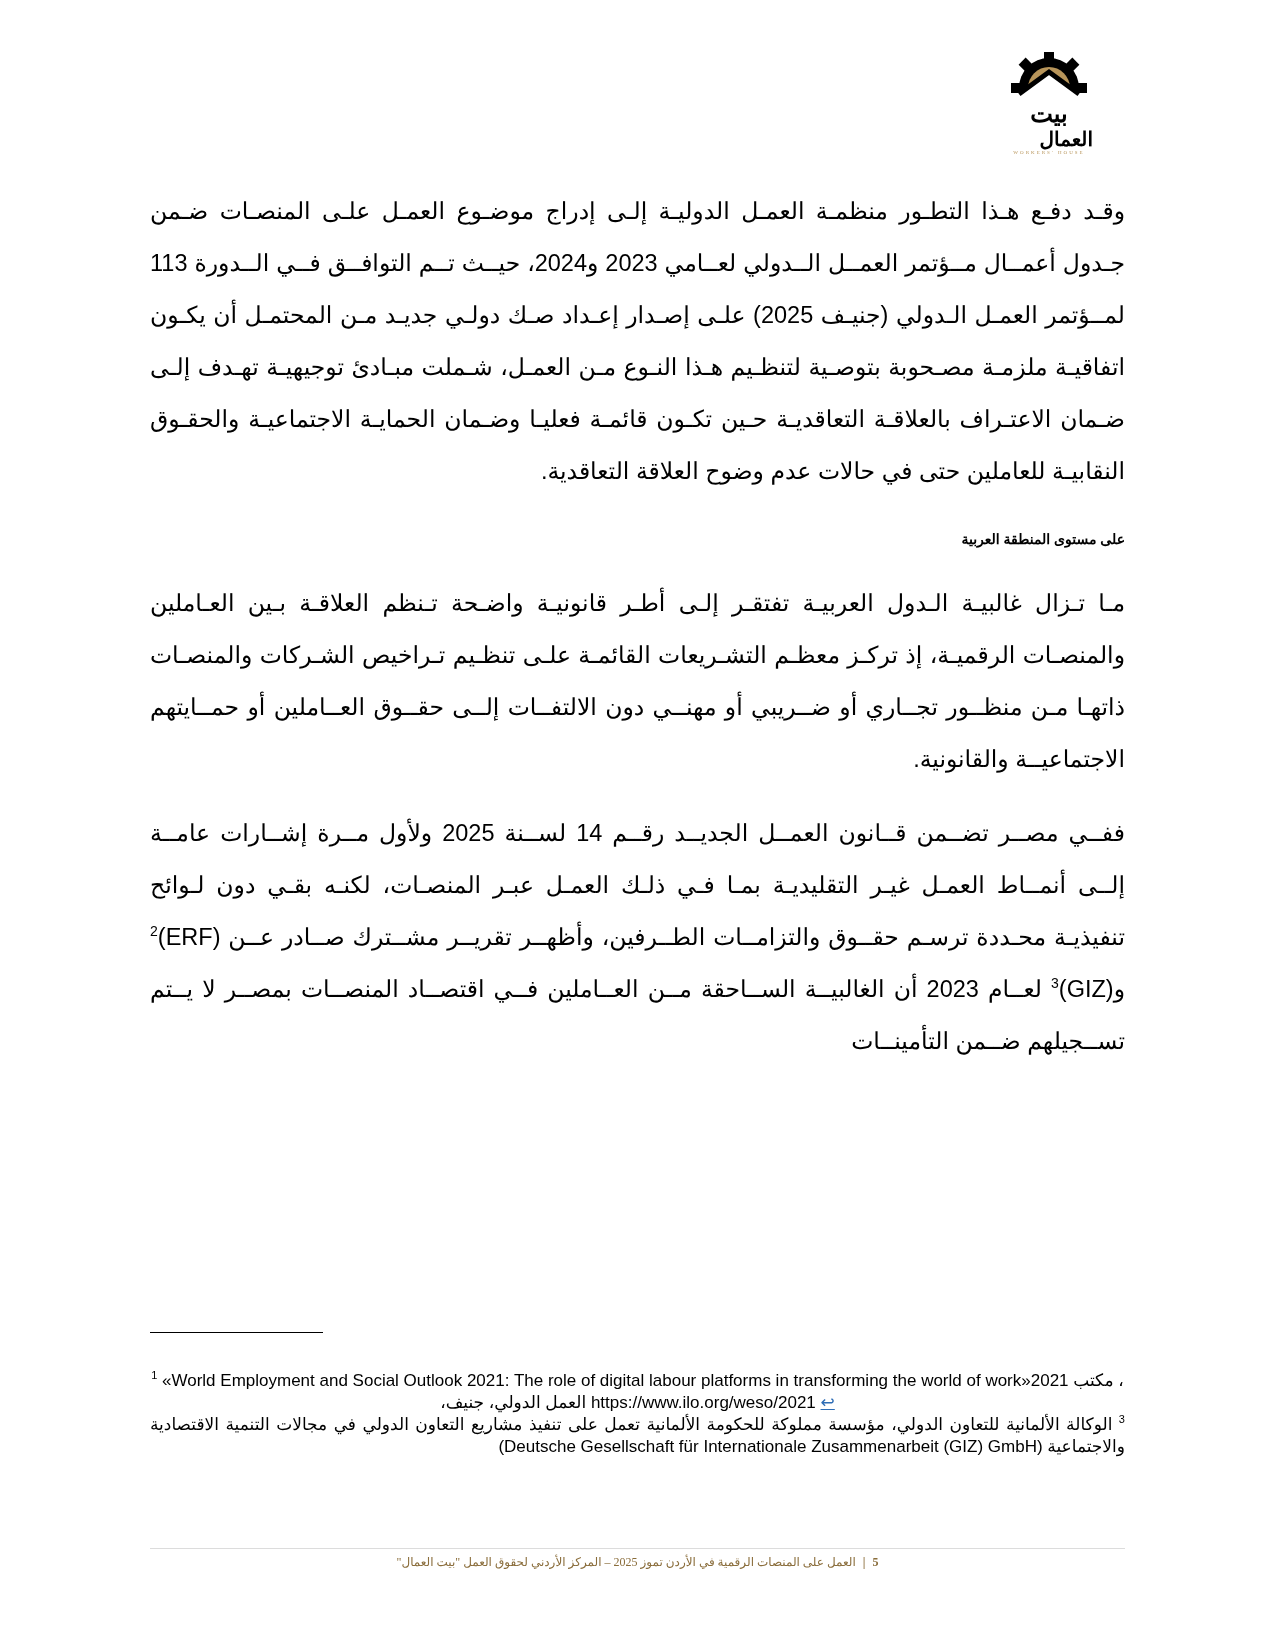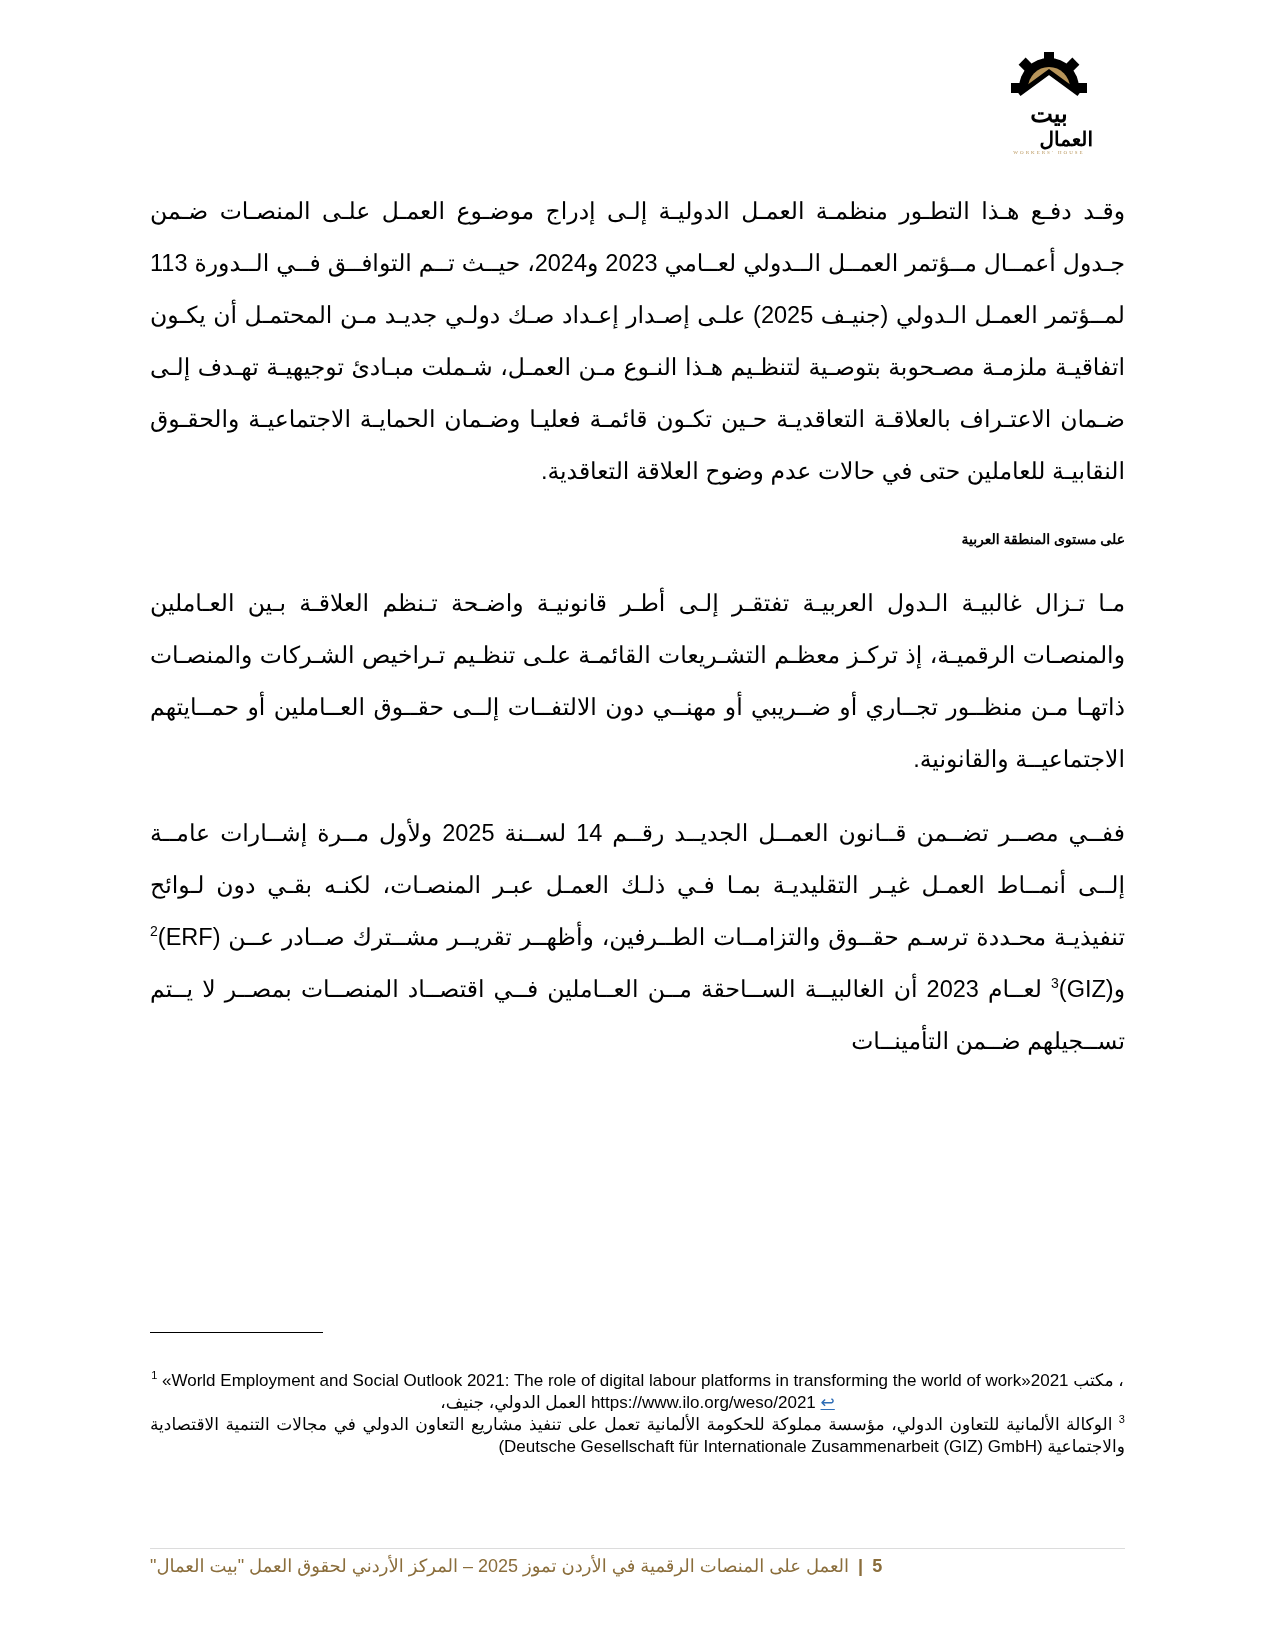--- a/index.html
+++ b/index.html
@@ -13,21 +13,21 @@
     sup { font-size: 14px; line-height: 0; vertical-align: super; }
     .fn-rule { position: absolute; left: 150px; top: 1332px; width: 173px; height: 0; border-top: 1.5px solid #000; }
     .footnotes { position: absolute; left: 150px; top: 1342px; width: 975px; font-size: 17px; line-height: 22px; }
     .fn { direction: rtl; text-align: justify; margin: 0; }
     .fn.ltr { direction: ltr; text-align: center; margin-top: 28px; }
     .fn-mark { font-size: 11px; vertical-align: super; line-height: 0; }
     .fn-link { color: #2e6db5; text-decoration: underline; }
     .fn-en { direction: ltr; unicode-bidi: embed; }
     .fn-italic { font-style: italic; }
     .footer-rule { position: absolute; left: 150px; top: 1548px; width: 975px; border-top: 1px solid #dcdcdc; }
-    .footer { position: absolute; left: 150px; top: 1555px; width: 975px; direction: rtl; text-align: left; font-size: 18px; color: #8a6d3b; }
+    .footer { position: absolute; left: 150px; top: 1555px; width: 975px; direction: rtl; text-align: center; font-size: 12px; color: #8a6d3b; font-family: Liberation Serif, serif; }
     .footer .pnum { font-weight: bold; color: #8a6d3b; }
     .footer .sep { font-weight: bold; color: #8a6d3b; margin: 0 4px; }
   </style>
 </head>
 <body>
 
 <div class="logo">
   <svg width="88" height="80" viewBox="0 0 88 80">
     <g transform="translate(44,36)">
       <circle r="30" fill="#000"></circle>

